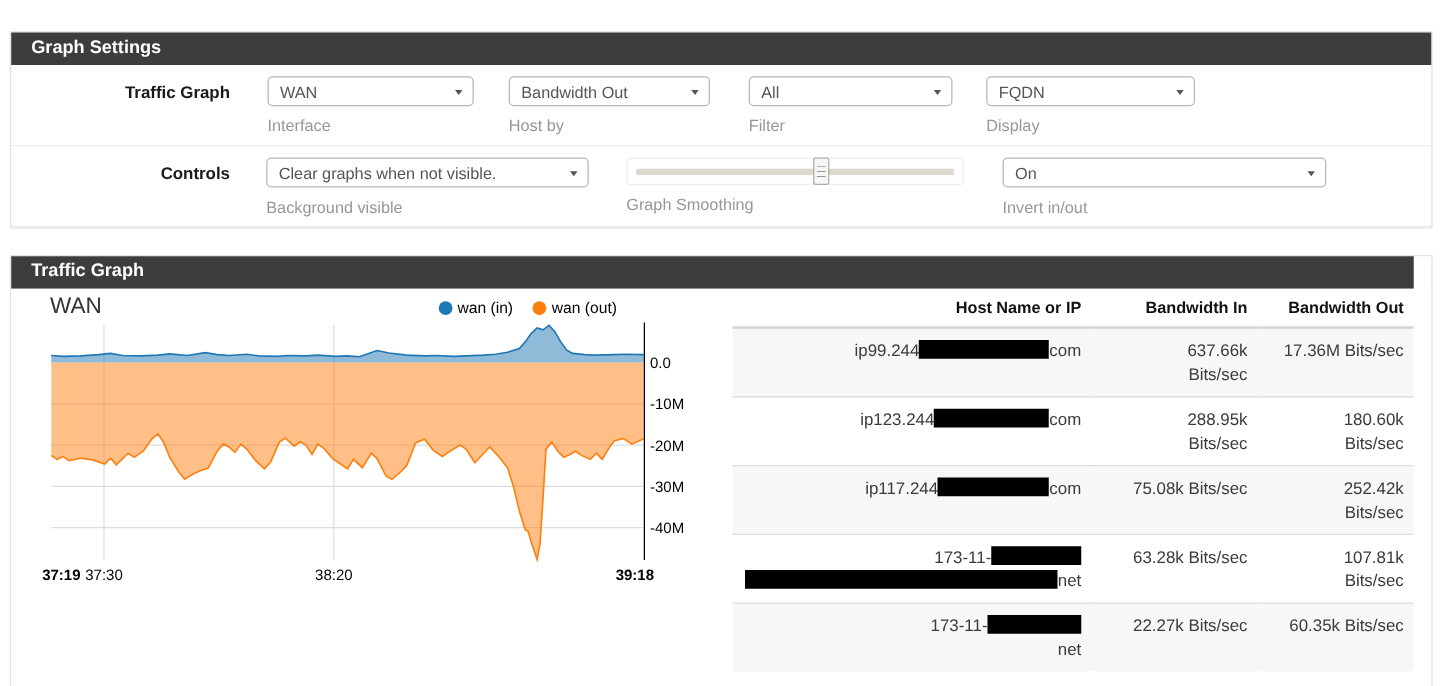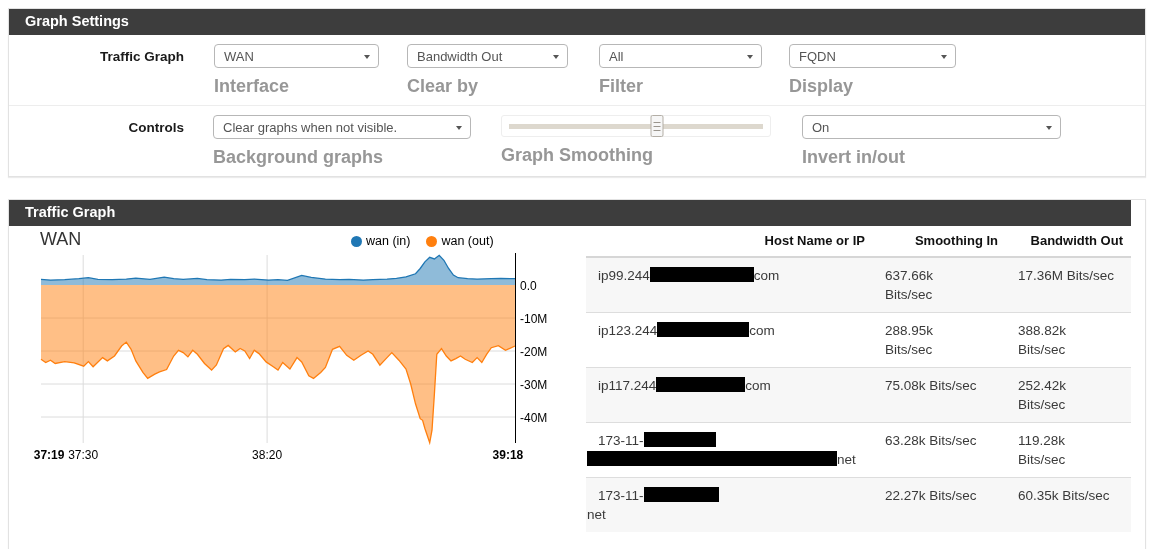--- a/index.html
+++ b/index.html
@@ -1,32 +1,32 @@
 <!DOCTYPE html>
 <html><head>
 <meta charset="utf-8">
 <style>
   * { box-sizing: border-box; margin: 0; padding: 0; }
   html, body { width: 1154px; height: 549px; overflow: hidden; background: #fff; }
   body { font-family: "Liberation Sans", sans-serif; padding: 8px; }
 
-  .panel { border: 1px solid #e2e2e2; box-shadow: 0 1px 1px rgba(0,0,0,.08); background: #fff; }
+  .panel { border: 1px solid #e2e2e2; box-shadow: 0 1px 1px rgba(0,0,0,.08); background: #fff; margin-top: 17px; }
   .panel-settings { margin-bottom: 22px; }
   .panel-traffic { height: 520px; }
   .panel-heading { background: #3d3d3d; color: #fff; font-size: 14.5px; font-weight: bold; padding: 5px 16px 6px; line-height: 15px; }
   .heading-gutter { margin-right: 14px; }
 
   
   .form-row { display: flex; align-items: flex-start; padding: 9px 0 8px; }
   .row-divider { border-top: 1px solid #ededed; }
   .col-label { width: 190px; flex: 0 0 190px; text-align: right; padding: 5px 15px 0 0; font-weight: bold; font-size: 13.5px; color: #1a1a1a; }
   .fg { display: flex; flex-direction: column; }
   .select-box { position: relative; height: 24px; border: 1px solid #b7b7b7; border-radius: 4px; background: #fff; font-size: 13px; color: #555; padding: 4px 20px 0 9px; cursor: pointer; white-space: nowrap; overflow: hidden; }
   .caret { position: absolute; right: 8px; top: 10px; width: 0; height: 0; border-left: 3.5px solid transparent; border-right: 3.5px solid transparent; border-top: 4.5px solid #555; }
-  .helper { margin-top: 8px; font-size: 18px; color: #979797; font-weight: bold; }
+  .helper { margin-top: 8px; font-size: 13px; color: #979797; }
   .w165 { width: 165px; } .w161 { width: 161px; } .w163 { width: 163px; } .w167 { width: 167px; justify-content: center; }
   .w258 { width: 258px; } .w259 { width: 259px; } .w270 { width: 270px; }
   .ml15 { margin-left: 15px; } .ml28 { margin-left: 28px; } .ml31 { margin-left: 31px; }
   .ml27 { margin-left: 27px; } .ml14 { margin-left: 14px; } .ml30 { margin-left: 30px; }
 
   .slider-wrap { position: relative; height: 22px; border: 1px solid #eee; border-radius: 3px; background: #fff; cursor: pointer; }
   .slider-track { position: absolute; left: 7px; right: 7px; top: 8px; height: 5px; background: #ddd8ce; }
   .slider-handle { position: absolute; top: -1px; width: 13px; height: 22px; background: #f6f6f6; border: 1px solid #b3aea6; border-radius: 2px; transform: translateX(-50%); display: flex; align-items: center; justify-content: center; cursor: grab; }
   .grip { width: 7px; height: 9px; background: repeating-linear-gradient(to bottom, #9a958d 0 1px, transparent 1px 4px); }
 
@@ -35,21 +35,21 @@
   .chart-area { position: absolute; left: 0; top: 0; width: 575px; height: 265px; }
   .chart-title { position: absolute; left: 31px; top: 3px; font-size: 18px; color: #333; }
   .legend { position: absolute; left: 342px; top: 8px; display: flex; gap: 16px; font-size: 12.5px; color: #000; }
   .legend-item { display: flex; align-items: center; gap: 4px; }
   .dot { width: 11px; height: 11px; border-radius: 50%; display: inline-block; }
   .chart-svg { position: absolute; left: 0; top: 24px; }
 
   .table-area { position: absolute; left: 577px; top: 0; width: 548px; }
   table { width: 545px; border-collapse: collapse; font-size: 13.5px; color: #3a3a3a; table-layout: fixed; }
   th { text-align: right; font-weight: bold; color: #111; padding: 7px 8px 8px 12px; border-bottom: 2px solid #d6d6d6; font-size: 13px; }
-  td { padding: 8px 8px 8px 12px; vertical-align: top; line-height: 19px; white-space: pre-line; }
+  td { padding: 8px 8px 8px 12px; vertical-align: top; line-height: 19px; white-space: pre-line; text-align: right; }
   tbody tr:nth-child(odd) { background: #f7f7f7; }
   tbody tr + tr td { border-top: 1px solid #ddd; }
   .col-host { width: 287px; } .col-in { width: 133px; } .col-out { width: 125px; }
   .redact { display: inline-block; background: #000; height: 15px; vertical-align: -2px; }
   .host-line2 { margin-left: -11px; }
 </style>
 </head>
 <body>
 
 <section class="panel panel-settings">
@@ -65,21 +65,21 @@
           <span>WAN</span>
           <span class="caret"></span>
         </div>
         <div class="helper">Interface</div>
       </div>
       <div class="fg w161 ml28">
         <div class="select-box">
           <span>Bandwidth Out</span>
           <span class="caret"></span>
         </div>
-        <div class="helper">Clear by</div>
+        <div class="helper">Host by</div>
       </div>
       <div class="fg w163 ml31">
         <div class="select-box">
           <span>All</span>
           <span class="caret"></span>
         </div>
         <div class="helper">Filter</div>
       </div>
       <div class="fg w167 ml27">
         <div class="select-box">
@@ -92,21 +92,21 @@
 
     <div class="row-divider"></div>
 
     <div class="form-row">
       <div class="col-label">Controls</div>
       <div class="fg w258 ml14">
         <div class="select-box">
           <span>Clear graphs when not visible.</span>
           <span class="caret"></span>
         </div>
-        <div class="helper">Background graphs</div>
+        <div class="helper">Background visible</div>
       </div>
       <div class="fg w270 ml30">
         <div class="slider-wrap">
           <div class="slider-track"></div>
           <div class="slider-handle" id="smoothing-handle" style="left: 58%;">
             <span class="grip"></span>
           </div>
         </div>
         <div class="helper">Graph Smoothing</div>
       </div>
@@ -162,48 +162,48 @@
           <text x="258.09799999999996" y="209" fill="#000" text-anchor="middle" font-size="12px" font-family="&quot;Liberation Sans&quot;, sans-serif" font-weight="normal">38:20</text>
           <text x="498.89" y="209" fill="#000" text-anchor="middle" font-size="12px" font-family="&quot;Liberation Sans&quot;, sans-serif" font-weight="bold">39:18</text>
         </svg>
     </div>
 
     <div class="table-area">
       <table>
         <thead>
           <tr>
             <th class="col-host">Host Name or IP</th>
-            <th class="col-in">Smoothing In</th>
+            <th class="col-in">Bandwidth In</th>
             <th class="col-out">Bandwidth Out</th>
           </tr>
         </thead>
         <tbody id="bw-rows">
             <tr>
               <td class="col-host"><div>ip99.244<span class="redact" style="width: 104px;"></span>com</div></td>
               <td class="col-in">637.66k
 Bits/sec</td>
               <td class="col-out">17.36M Bits/sec</td>
             </tr>
             <tr>
               <td class="col-host"><div>ip123.244<span class="redact" style="width: 92px;"></span>com</div></td>
               <td class="col-in">288.95k
 Bits/sec</td>
-              <td class="col-out">388.82k
+              <td class="col-out">180.60k
 Bits/sec</td>
             </tr>
             <tr>
               <td class="col-host"><div>ip117.244<span class="redact" style="width: 89px;"></span>com</div></td>
               <td class="col-in">75.08k Bits/sec</td>
               <td class="col-out">252.42k
 Bits/sec</td>
             </tr>
             <tr>
               <td class="col-host"><div>173-11-<span class="redact" style="width: 72px;"></span></div><div class="host-line2"><span class="redact" style="width: 250px;"></span>net</div></td>
               <td class="col-in">63.28k Bits/sec</td>
-              <td class="col-out">119.28k
+              <td class="col-out">107.81k
 Bits/sec</td>
             </tr>
             <tr>
               <td class="col-host"><div>173-11-<span class="redact" style="width: 75px;"></span></div><div class="host-line2">net</div></td>
               <td class="col-in">22.27k Bits/sec</td>
               <td class="col-out">60.35k Bits/sec</td>
             </tr>
           </tbody>
       </table>
     </div>

